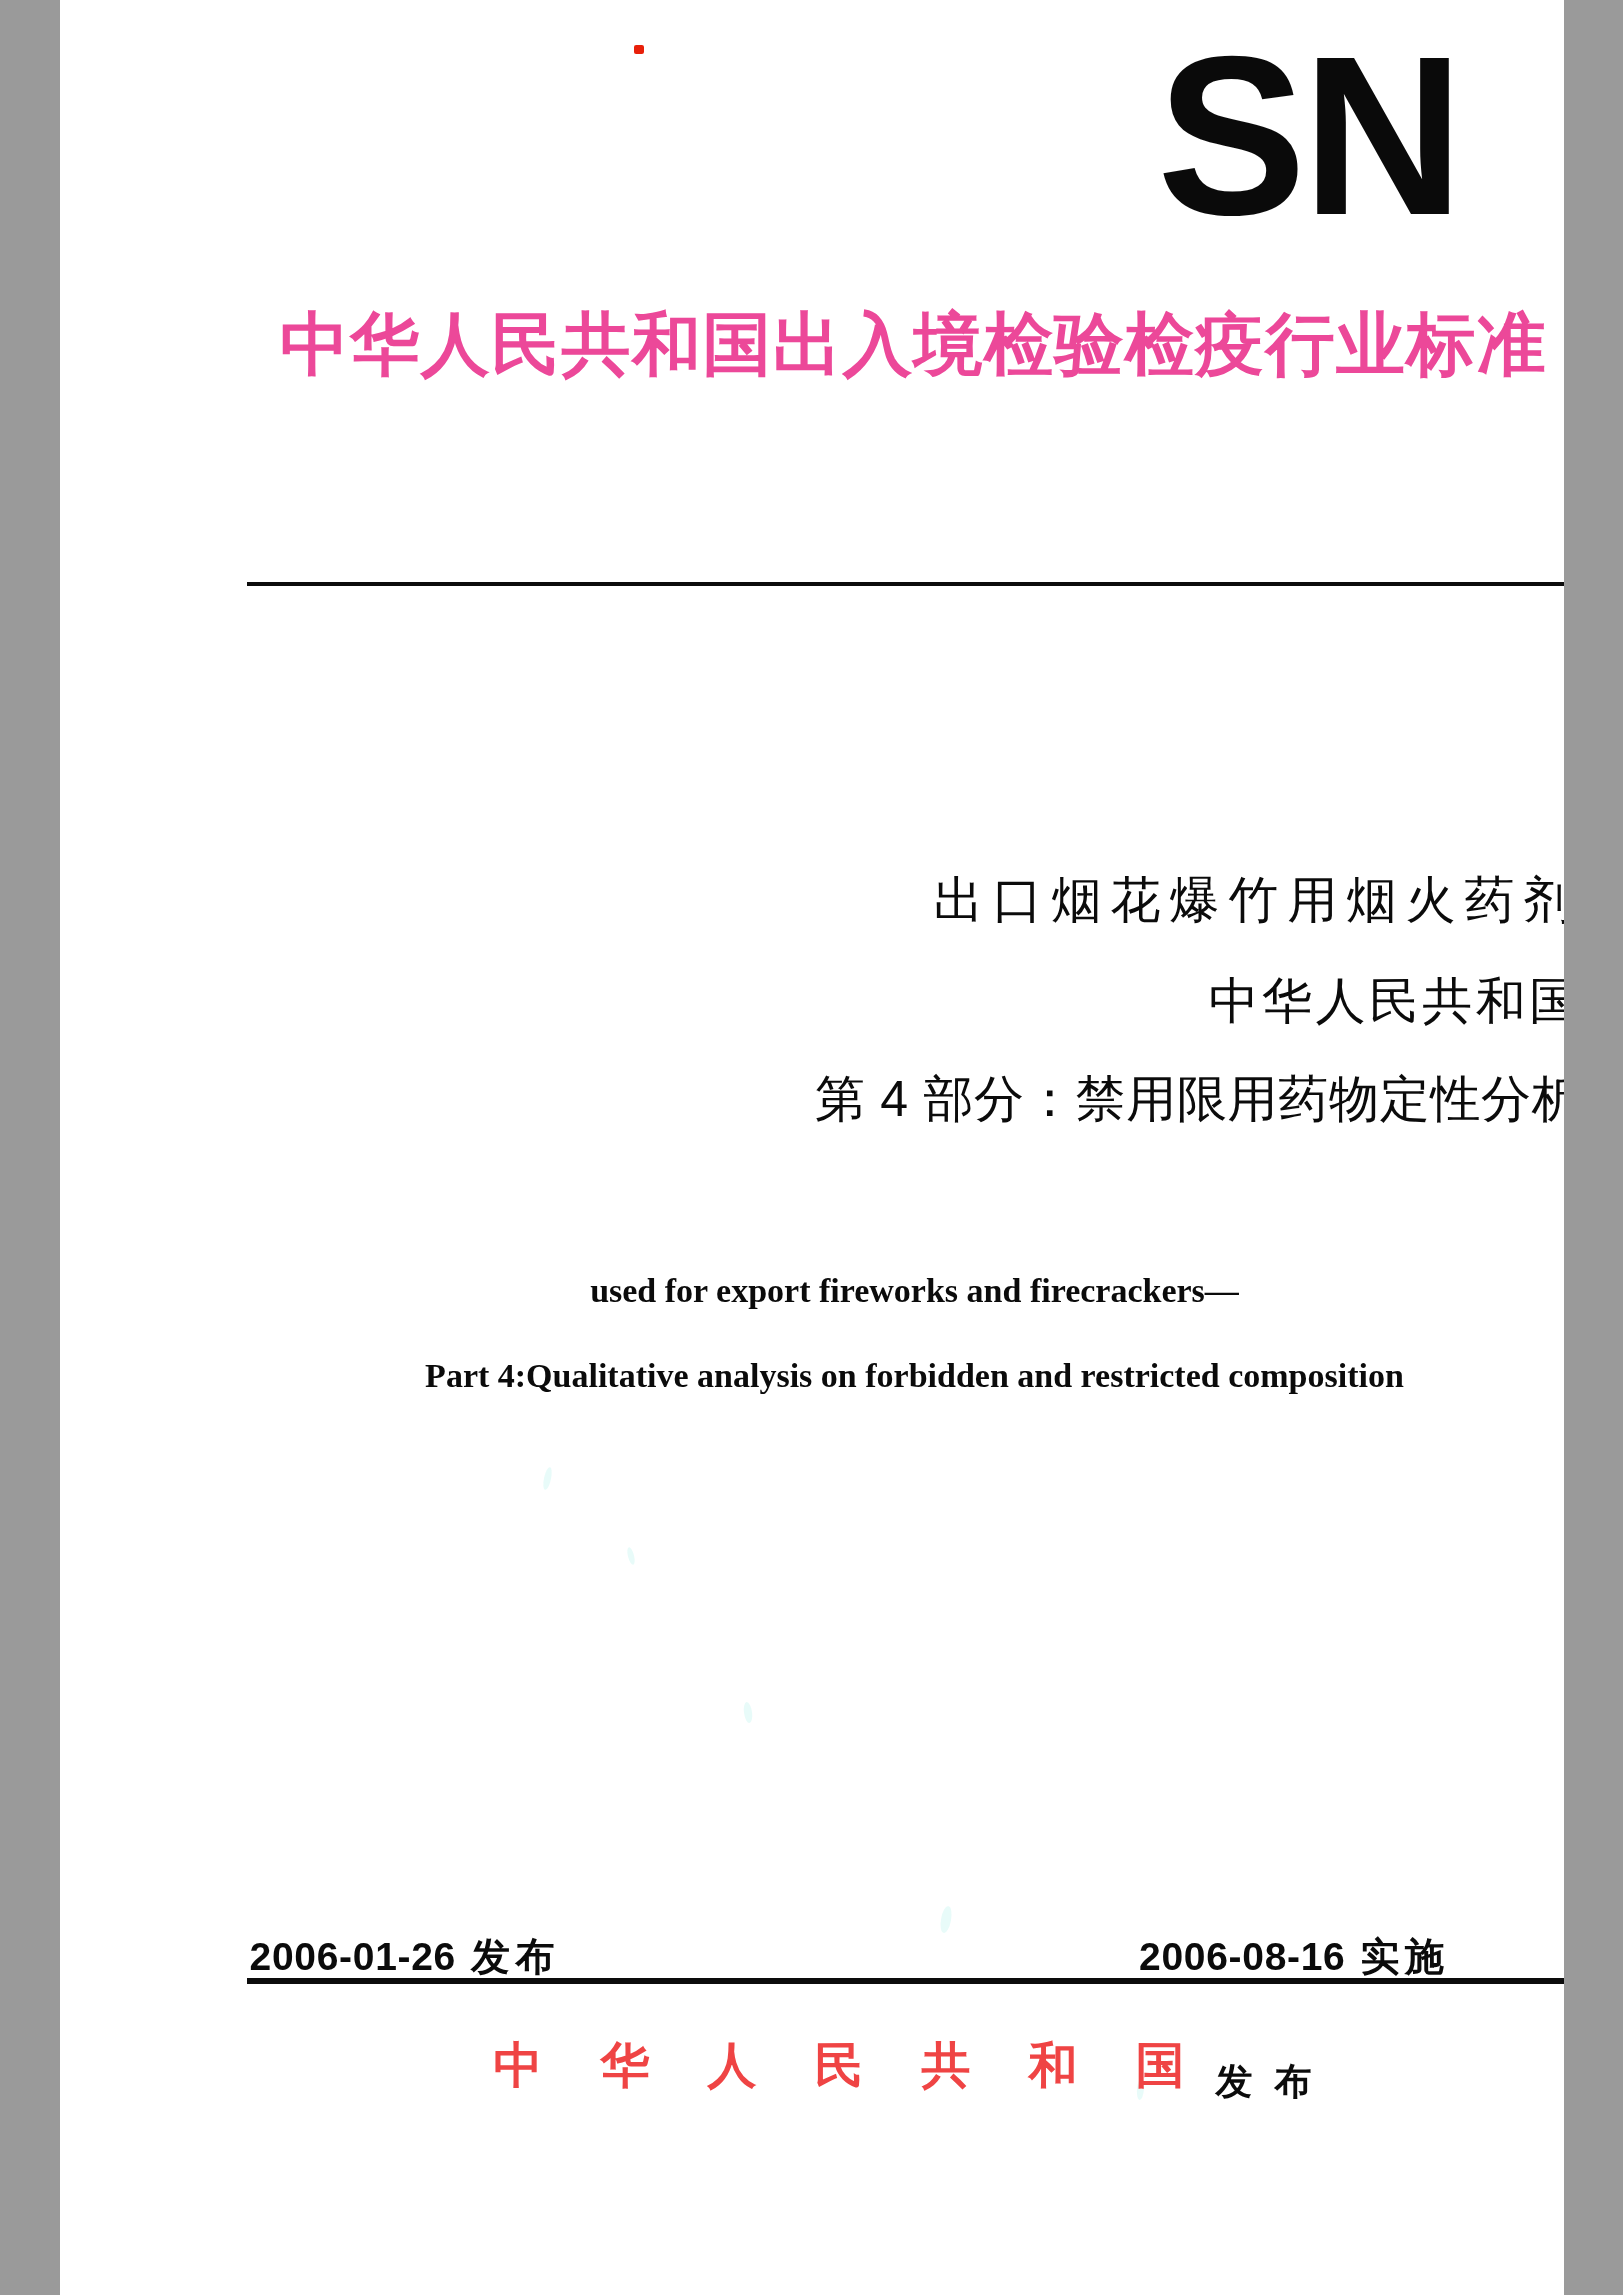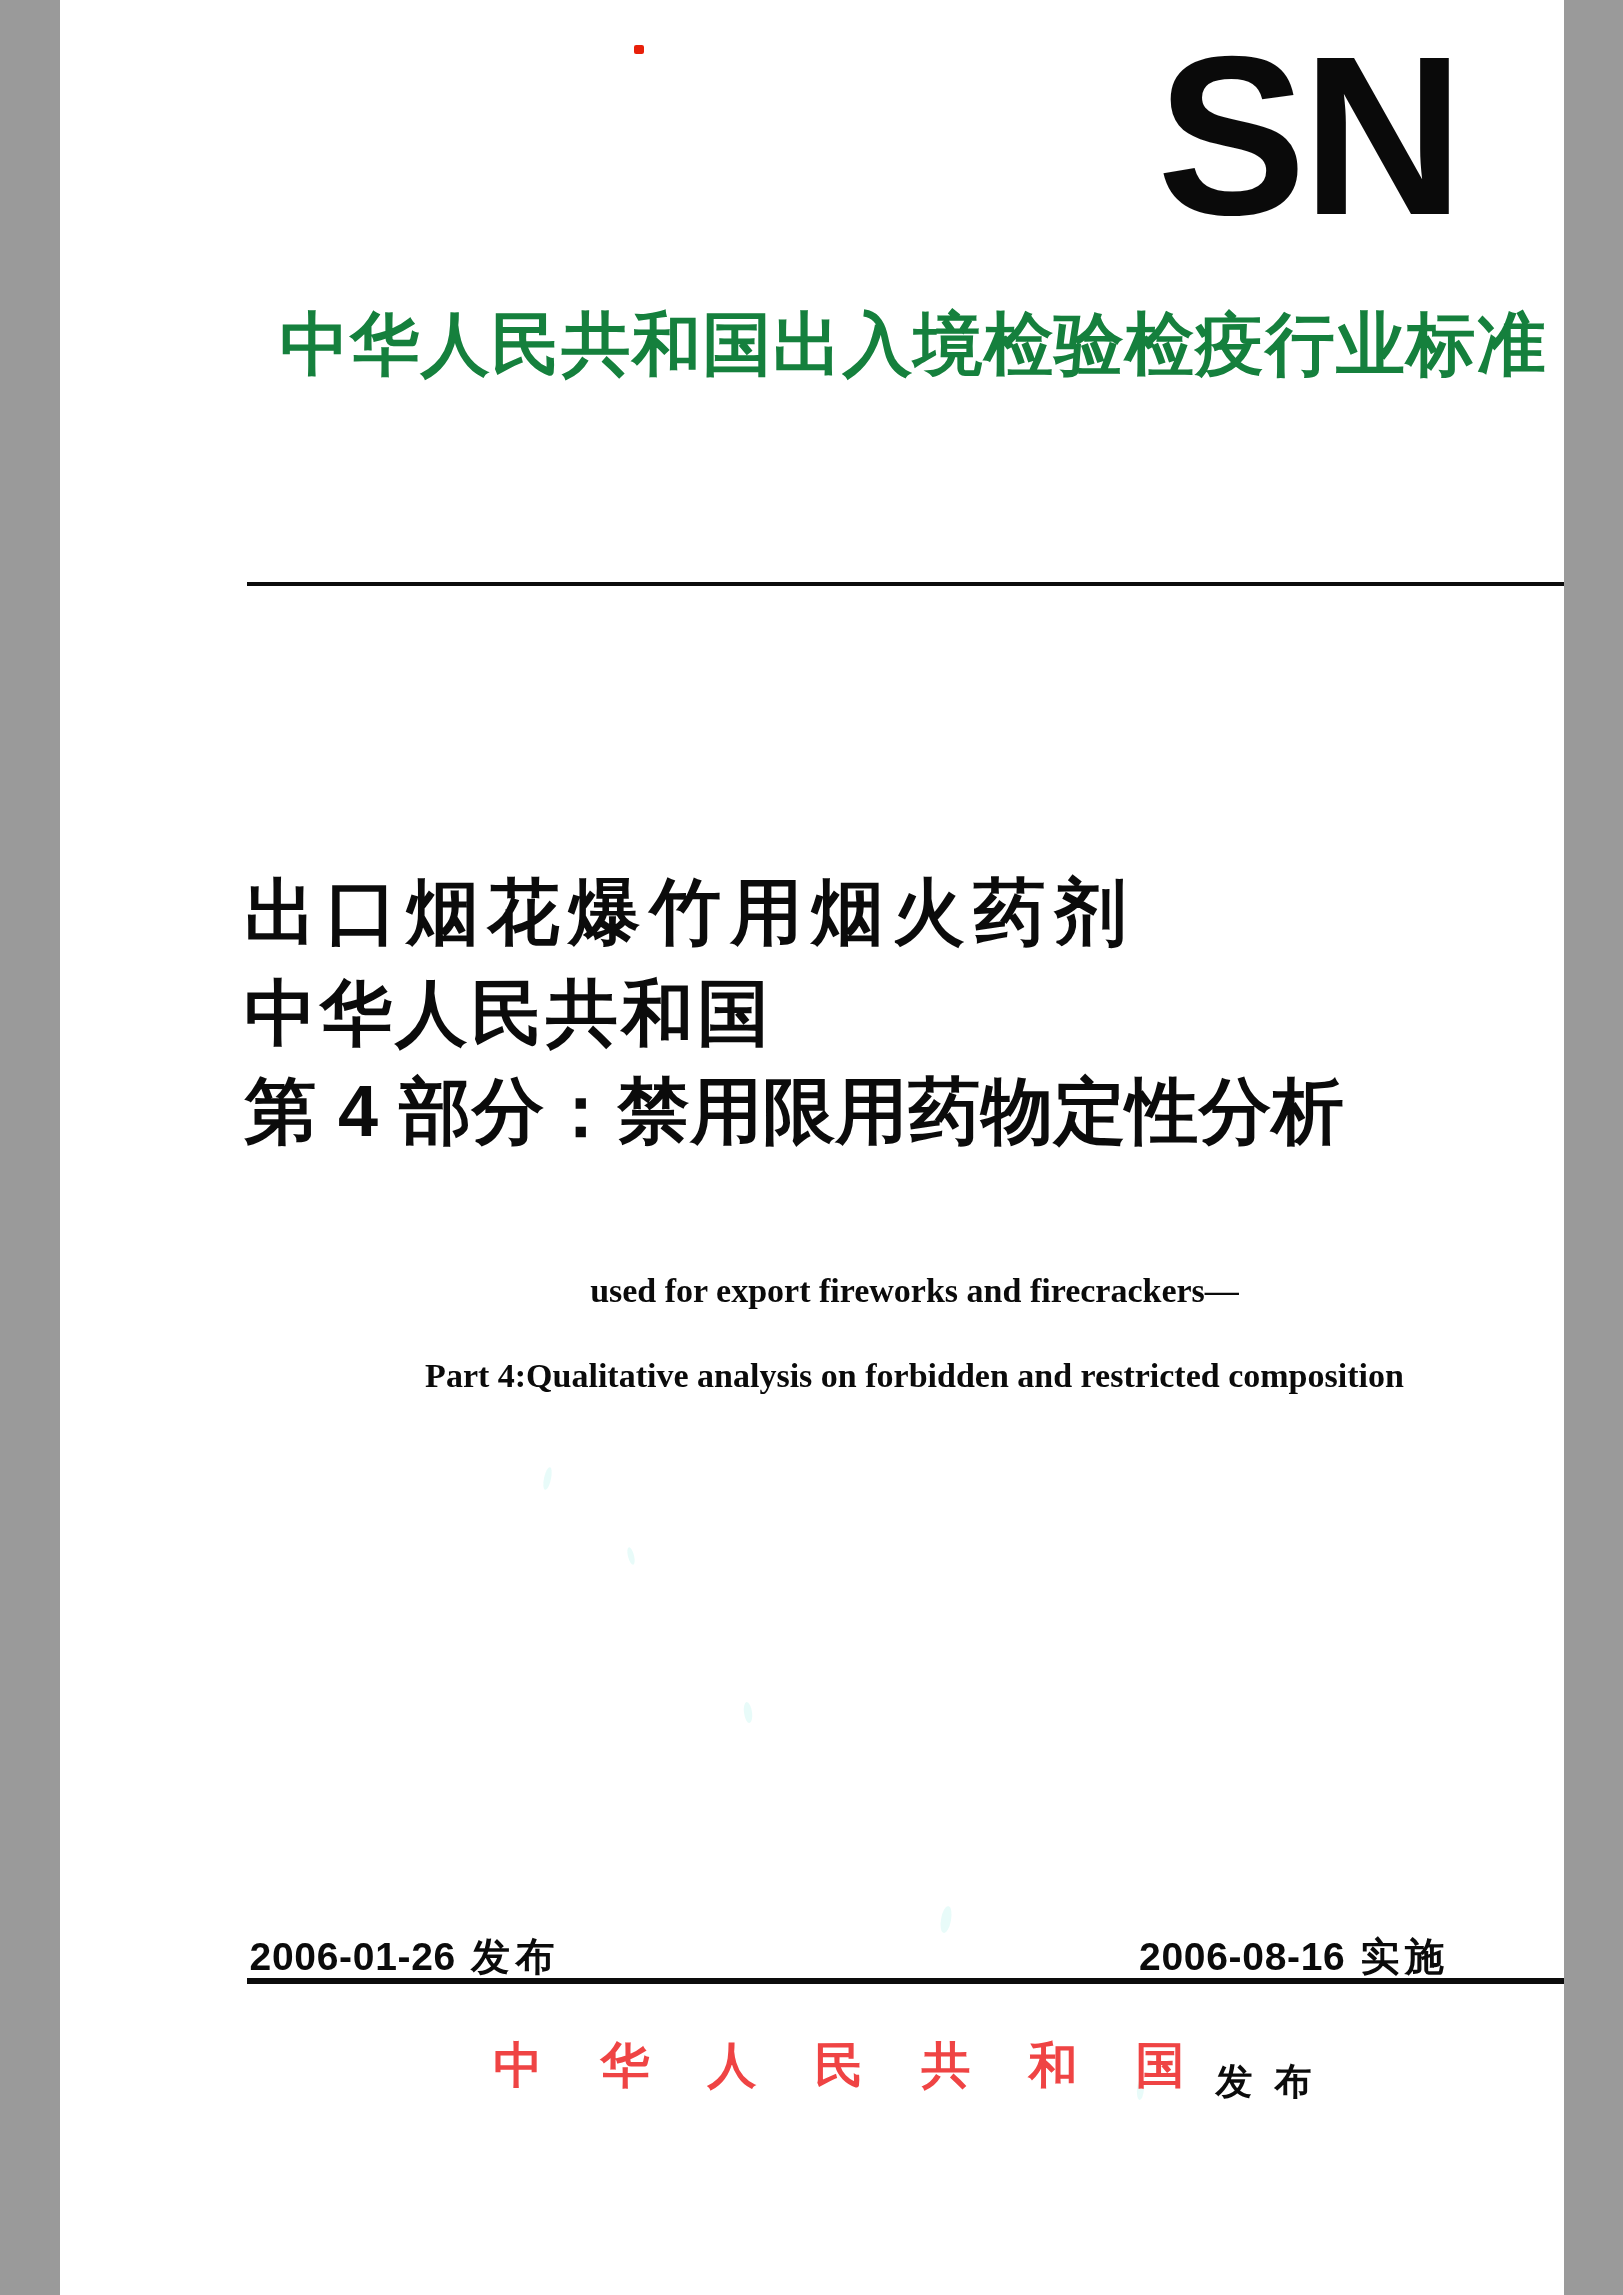--- a/index.html
+++ b/index.html
@@ -40,21 +40,21 @@
   
   #standard-type {
     left: 185px; top: 305px; width: 1338px;
     text-align: center;
     font-family: "Liberation Sans", sans-serif;
     font-weight: bold;
     font-size: 69px;
     letter-spacing: 1.4px;
     line-height: 1.15;
     white-space: nowrap;
-    color: #15803d;
+    color: #ec4899;
   }
 
   
   #standard-code {
     left: 185px; top: 452px; width: 1281px;
     text-align: right;
     font-family: "Liberation Serif", serif;
     font-weight: bold;
     font-size: 40px;
     letter-spacing: 1.4px;
@@ -62,25 +62,25 @@
     color: #0b0b0b;
   }
 
   .rule { background: #0c0c0c; }
   #rule-top    { left: 187px; top: 582px;  width: 1337px; height: 4.1px; }
   #rule-bottom { left: 187px; top: 1978px; width: 1329px; height: 5.5px; }
 
   
   .title-cn {
     left: 185px; width: 1338px;
-    text-align: left;
-    font-family: "Liberation Sans", sans-serif;
-    font-weight: bold;
+    text-align: right;
+    font-family: "Liberation Sans", sans-serif;
+    font-weight: normal;
     line-height: 1.1;
-    font-size: 72px;
+    font-size: 50px;
     white-space: nowrap;
     color: #0b0b0b;
   }
   #title-cn-1 { top: 873px; letter-spacing: 9px; }
   #title-cn-2 { top: 974px; letter-spacing: 3.4px; }
   #title-cn-3 { top: 1072px; letter-spacing: 0.7px; }
 
   
   .title-en {
     left: 126px; width: 1458px;

